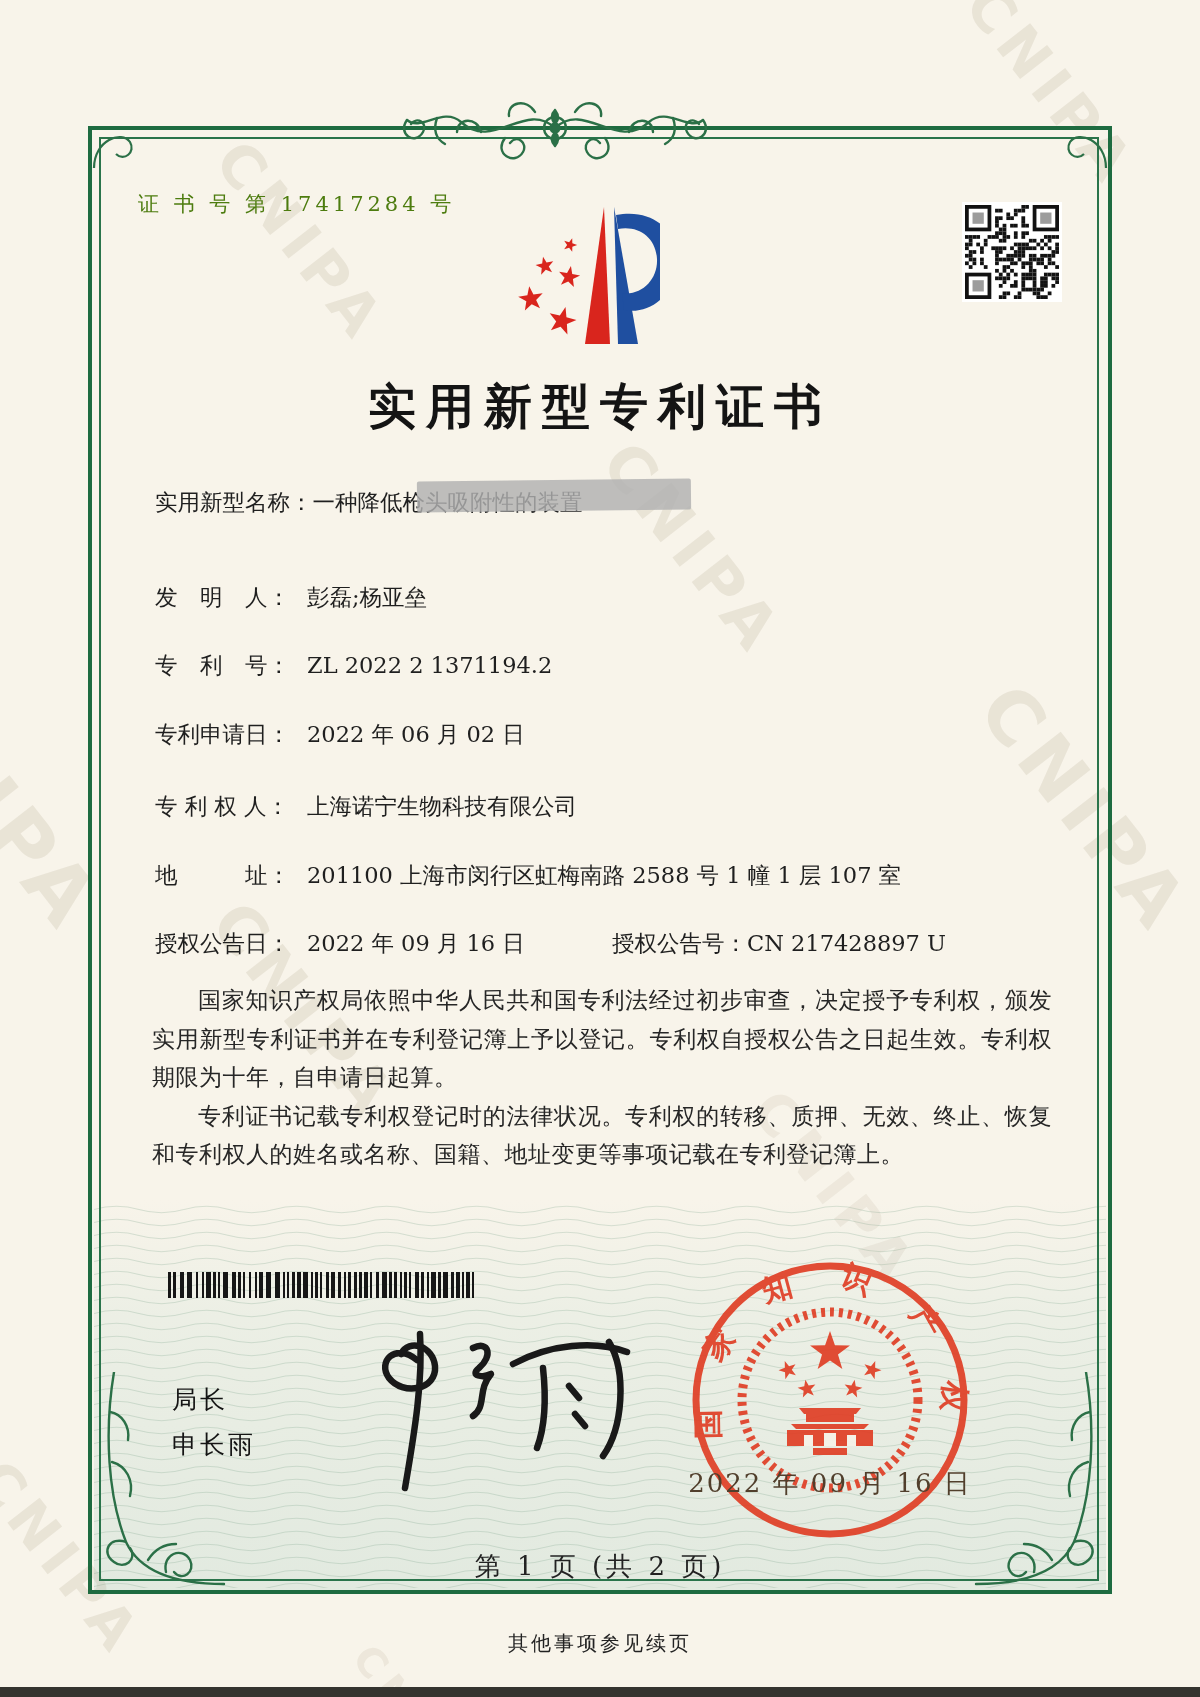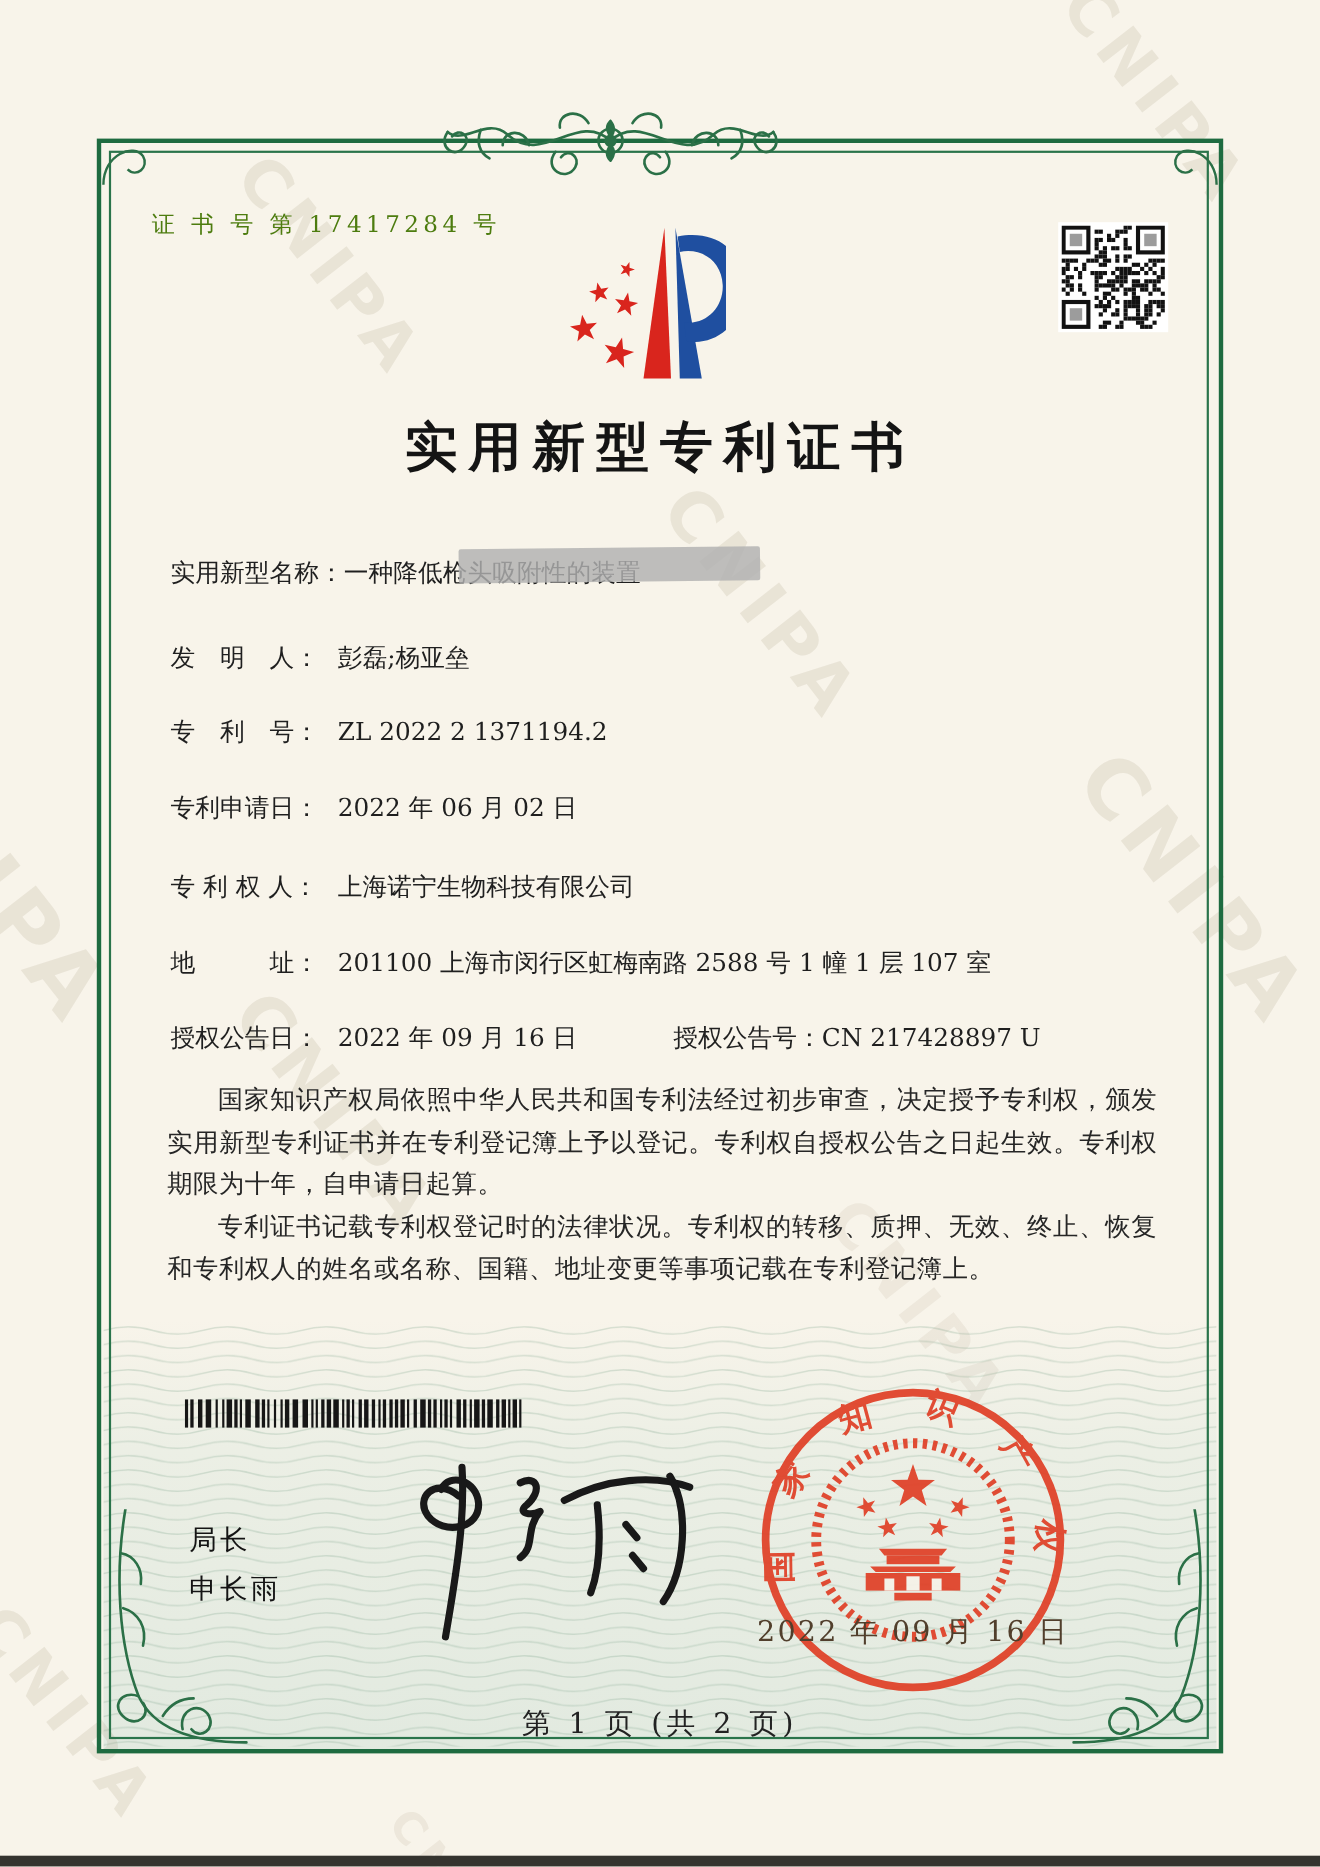--- a/index.html
+++ b/index.html
@@ -348,21 +348,21 @@
         <rect x="71.44" y="3.76" width="18.799999999999997" height="18.799999999999997" fill="#ffffff"></rect>
         <rect x="75.19999999999999" y="7.52" width="11.28" height="11.28" fill="#9c9c9c"></rect>
         <rect x="0" y="67.67999999999999" width="26.32" height="26.32" fill="#121212"></rect>
         <rect x="3.76" y="71.44" width="18.799999999999997" height="18.799999999999997" fill="#ffffff"></rect>
         <rect x="7.52" y="75.19999999999999" width="11.28" height="11.28" fill="#9c9c9c"></rect>
       </svg>
   </div>
 
   <div class="abs title">实用新型专利证书</div>
 
-  <div class="abs row" style="top:505px">
+  <div class="abs row" style="top:487px">
     <span class="lbl">实用新型名称：</span><span class="val">一种降低枪头吸附性的装置</span>
     <span class="redact"></span>
   </div>
   <div class="abs row" style="top:582px">
     <span class="lbl">发　明　人：</span><span class="val">彭磊;杨亚垒</span>
   </div>
   <div class="abs row" style="top:650px">
     <span class="lbl">专　利　号：</span><span class="val">ZL 2022 2 1371194.2</span>
   </div>
   <div class="abs row" style="top:719px">
@@ -482,15 +482,16 @@
       <rect x="-43" y="30" width="86" height="16"></rect>
       <rect x="-6" y="33" width="12" height="13" fill="#f6f2e8"></rect>
       <rect x="-26" y="35" width="9" height="11" fill="#f6f2e8"></rect>
       <rect x="17" y="35" width="9" height="11" fill="#f6f2e8"></rect>
       <rect x="-17" y="48" width="34" height="7"></rect>
     </g>
     <text y="92" text-anchor="middle" font-size="26" fill="#46321f" letter-spacing="2" style="font-family:'DejaVu Serif',serif">2022 年 09 月 16 日</text>
   </svg>
 
   <div class="abs footer-page">第 1 页 (共 2 页)</div>
+  <div class="abs cont-note">其他事项参见续页</div>
   <div class="abs scanbar"></div>
 
 </div>
 
 </body></html>

